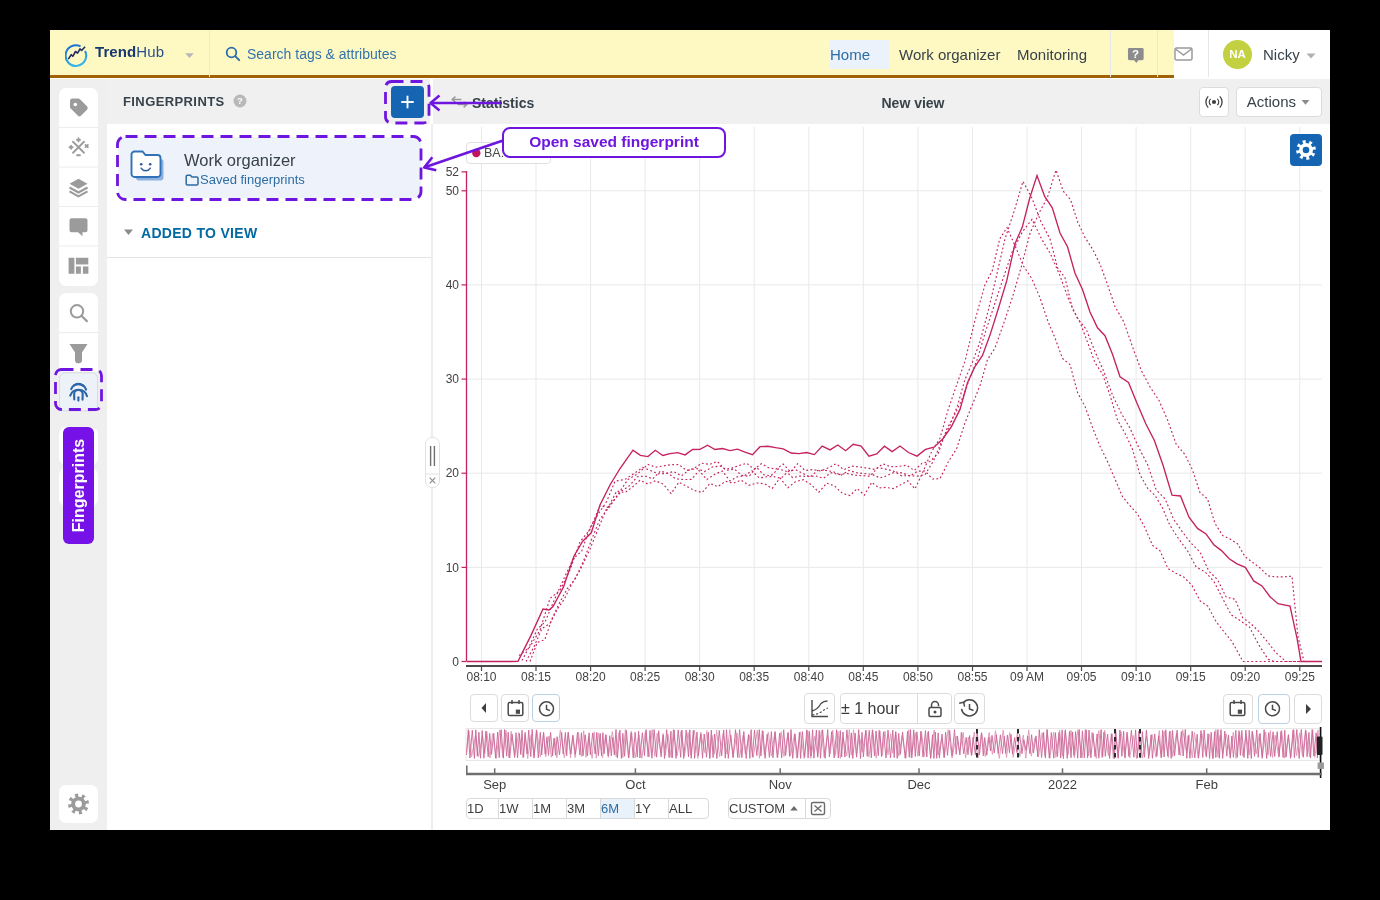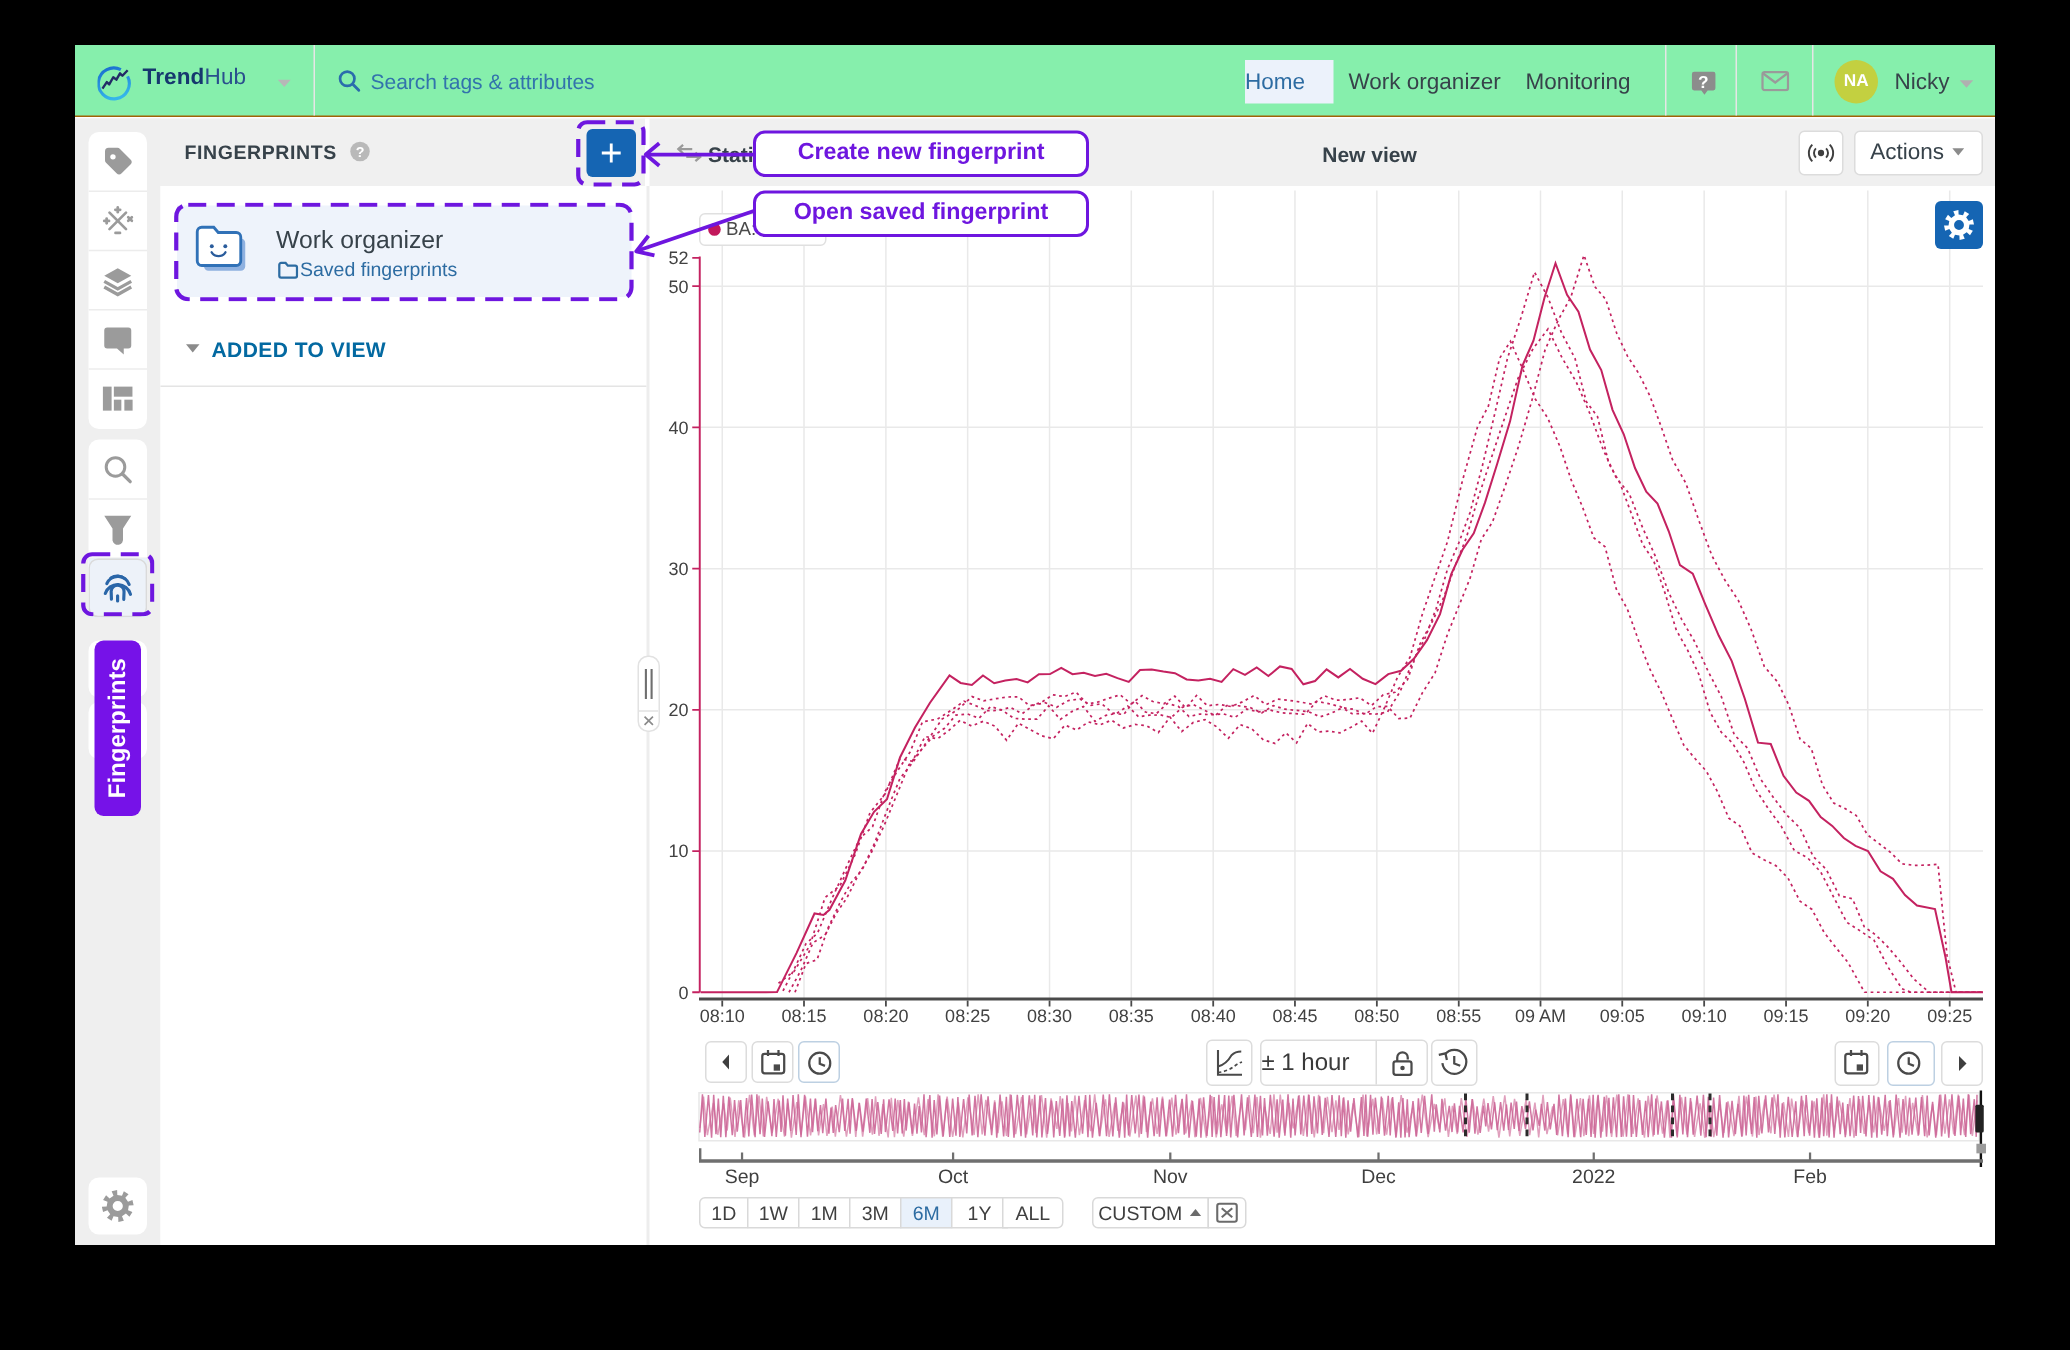--- a/index.html
+++ b/index.html
@@ -1,19 +1,19 @@
 <!DOCTYPE html>
 <html><head><meta charset="utf-8">
 <style>
 *{margin:0;padding:0;box-sizing:border-box}
 html,body{width:1380px;height:900px;background:#000;font-family:"Liberation Sans",sans-serif;overflow:hidden}
 #app{position:absolute;left:50px;top:30px;width:1280px;height:800px;background:#fff;overflow:hidden}
 .abs{position:absolute}
 
-#topbar{position:absolute;left:0;top:0;width:1280px;height:48px;background:#86efac;border-bottom:1px solid #a16207}
+#topbar{position:absolute;left:0;top:0;width:1124px;height:48px;background:#fef9c3;border-bottom:3px solid #a16207}
 #brand{position:absolute;left:45px;top:13px;font-size:15px;color:#16386e;font-weight:bold;letter-spacing:.1px}
 #brand .lt{font-weight:normal;color:#2a4f8d}
 .vsep{position:absolute;top:0;width:1px;height:47px;background:#e6e6e6}
 #searchtxt{position:absolute;left:197px;top:16px;font-size:14px;color:#3273ac}
 .navlink{position:absolute;top:10px;height:29px;line-height:29px;font-size:15px;color:#37424a}
 #home{left:780px;width:59px;text-align:left;background:#ecf2fb;border-radius:0;color:#2d6ca2}
 #nicky{position:absolute;left:1213px;top:16px;font-size:15px;color:#37424a}
 
 #hdr{position:absolute;left:0;top:49px;width:1280px;height:45px;background:#f0f0f0}
 #hdr .white-gap{position:absolute;left:380px;top:0;width:3px;height:45px;background:#fff}
@@ -22,21 +22,21 @@
 #newview{position:absolute;left:823px;top:16px;width:80px;text-align:center;font-size:14px;font-weight:bold;color:#37424a}
 .hbtn{position:absolute;top:8px;height:30px;background:#fff;border:1px solid #dcdcdc;border-radius:4px}
 #actions{left:1186px;width:86px;font-size:15px;color:#37424a;text-align:center;line-height:28px}
 
 #sidebar{position:absolute;left:0;top:49px;width:57px;height:751px;background:#efefef}
 .icobox{position:absolute;left:9px;width:39px;background:#fff}
 
 #panel{position:absolute;left:57px;top:94px;width:324px;height:706px;background:#fff}
 #pdivider{position:absolute;left:381px;top:94px;width:2px;height:706px;background:#ededed}
 .tbtn{position:absolute;background:#fff;border:1px solid #dcdcdc;border-radius:4px}
-.seg{position:absolute;top:768px;height:21px;background:#fff;border:1px solid #d9d9d9;font-size:13px;color:#3f3f3f;text-align:center;line-height:19px}
+.seg{position:absolute;top:768px;height:21px;background:#fff;border:1px solid #d9d9d9;font-size:13px;color:#3f3f3f;line-height:19px}
 svg{display:block}
 text{font-family:"Liberation Sans",sans-serif}
 </style></head>
 <body>
 <div id="app">
 
   <div id="topbar">
     <svg class="abs" style="left:15px;top:14px" width="24" height="24" viewBox="0 0 24 24">
       <defs>
           <linearGradient id="lg" x1="0.2" y1="0" x2="0.5" y2="1">
@@ -415,19 +415,18 @@
 <svg class="abs" style="left:66px;top:105px" width="306.5" height="66" viewBox="0 0 306.5 66">
       <rect x="1.5" y="1.5" width="303.5" height="63" rx="8" fill="none" stroke="#6e16df" stroke-width="2.8" stroke-dasharray="12 7"></rect>
     </svg>
 <svg class="abs" style="left:4px;top:338px" width="49" height="43" viewBox="0 0 49 43">
       <rect x="1.5" y="1.5" width="46" height="40" rx="6" fill="none" stroke="#6e16df" stroke-width="2.8" stroke-dasharray="12 7"></rect>
     </svg>
 <svg class="abs" style="left:378px;top:62px" width="130" height="22" viewBox="428 92 130 22">
 <line x1="502" y1="103" x2="431.5" y2="103" stroke="#6e16df" stroke-width="2.5"></line>
 <path d="M439.5 95.5 L430.5 103 L439.5 110.5" fill="none" stroke="#6e16df" stroke-width="2.5" stroke-linejoin="round"></path>
     </svg>
-<div class="abs" style="left:452px;top:57px;width:224px;height:31px;background:#fff;border:2.6px solid #6e16df;border-radius:8px;color:#6e16df;font-weight:bold;font-size:15.5px;text-align:center;line-height:26px">Create new fingerprint</div>
 <svg class="abs" style="left:370px;top:105px" width="140" height="70" viewBox="420 135 140 70">
 <line x1="503" y1="140.5" x2="425.5" y2="167" stroke="#6e16df" stroke-width="2.6"></line>
 <path d="M436.3 170.3 L424.2 167.6 L432.3 157.2" fill="none" stroke="#6e16df" stroke-width="2.6" stroke-linejoin="round"></path>
     </svg>
 <div class="abs" style="left:452px;top:96.5px;width:224px;height:31px;background:#fff;border:2.6px solid #6e16df;border-radius:8px;color:#6e16df;font-weight:bold;font-size:15.5px;text-align:center;line-height:26px">Open saved fingerprint</div>
 </div>
 
 </body></html>

